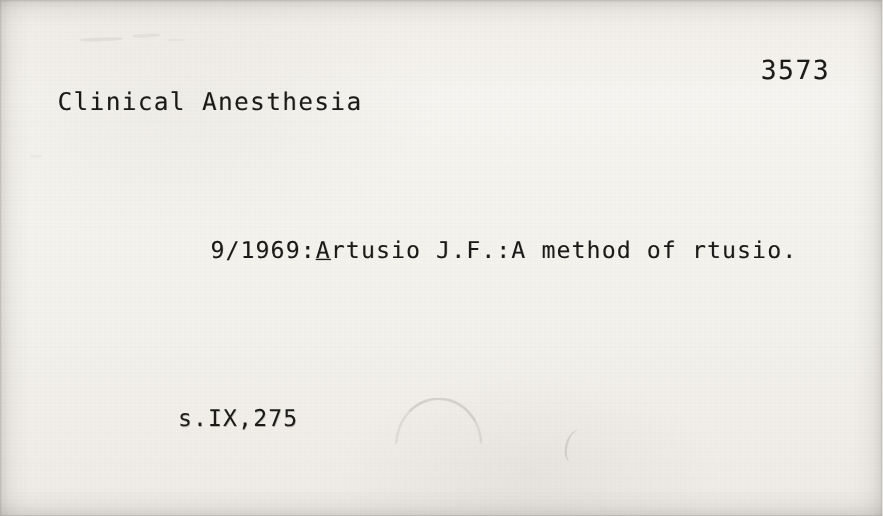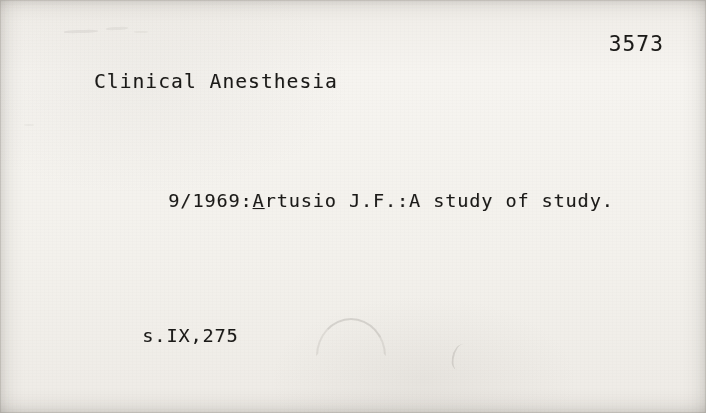--- a/index.html
+++ b/index.html
@@ -92,32 +92,31 @@
     color: #1b1a18;
     font-family: "DejaVu Sans Mono", monospace;
     letter-spacing: 0.6px;
     white-space: pre;
     text-shadow: 0.4px 0.3px 0 rgba(30,28,26,0.28);
   }
 
   #catalog-number {
     position: absolute;
     right: 42px;
-    top: 32px;
+    top: 44px;
     font-size: 21px;
     letter-spacing: 1.2px;
   }
 
   #title {
     position: absolute;
     left: 46px;
     top: 70px;
     font-size: 19.5px;
     letter-spacing: 1.1px;
-    margin-left: 48px;
   }
 
   #entries {
     position: absolute;
     left: 46px;
     top: 106px;
     width: 630px;
   }
 
   .entry {
@@ -146,21 +145,21 @@
   <div id="arc-tail"></div>
 
   <div class="typed" id="catalog-number">3573</div>
 
   <div class="typed" id="title">Clinical Anesthesia</div>
 
   <div id="entries">
 
     <div class="entry typed">
       <span class="l1">
-        <span>9/1969:</span><span class="u">A</span><span>rtusio J.F.:A study of study.</span>
+        <span>9/1969:</span><span class="u">A</span><span>rtusio J.F.:A method of rtusio.</span>
       </span>
       <span class="l2">
         <span>s.IX,275</span>
       </span>
     </div>
 
   </div>
 
   <div id="vignette"></div>
 </div>

